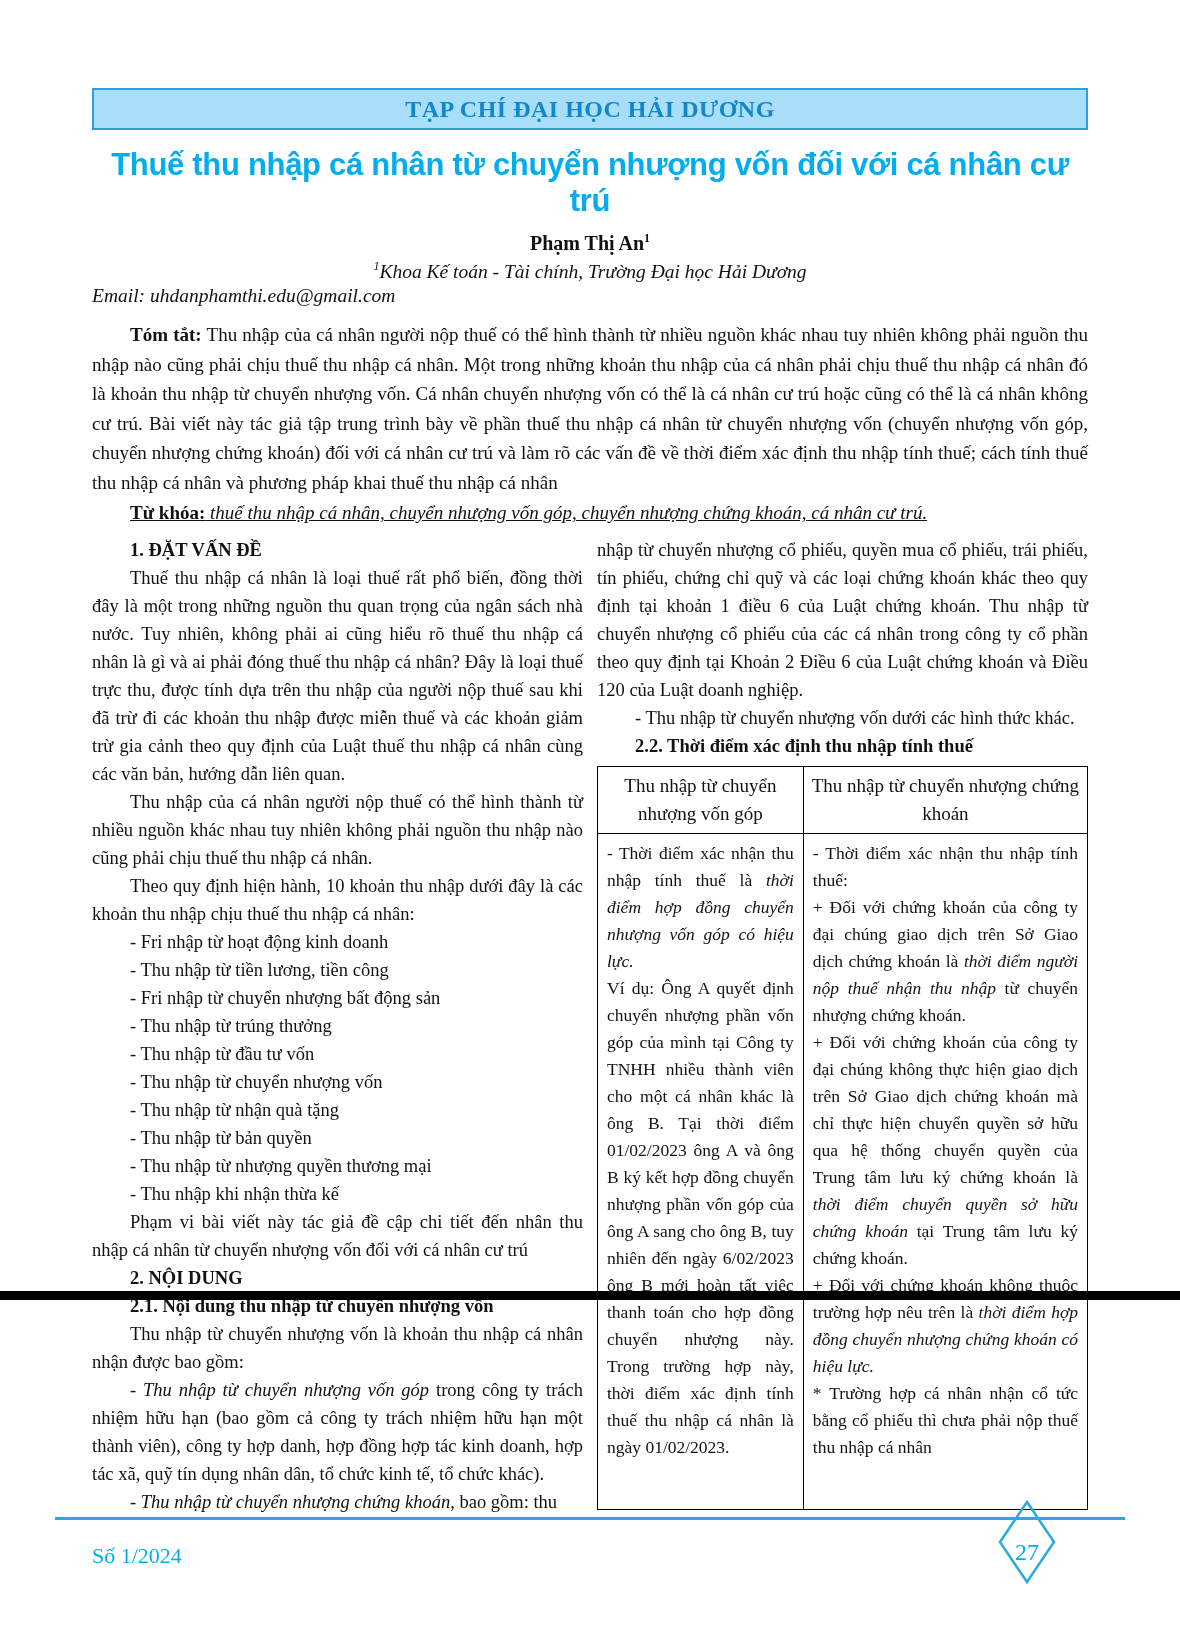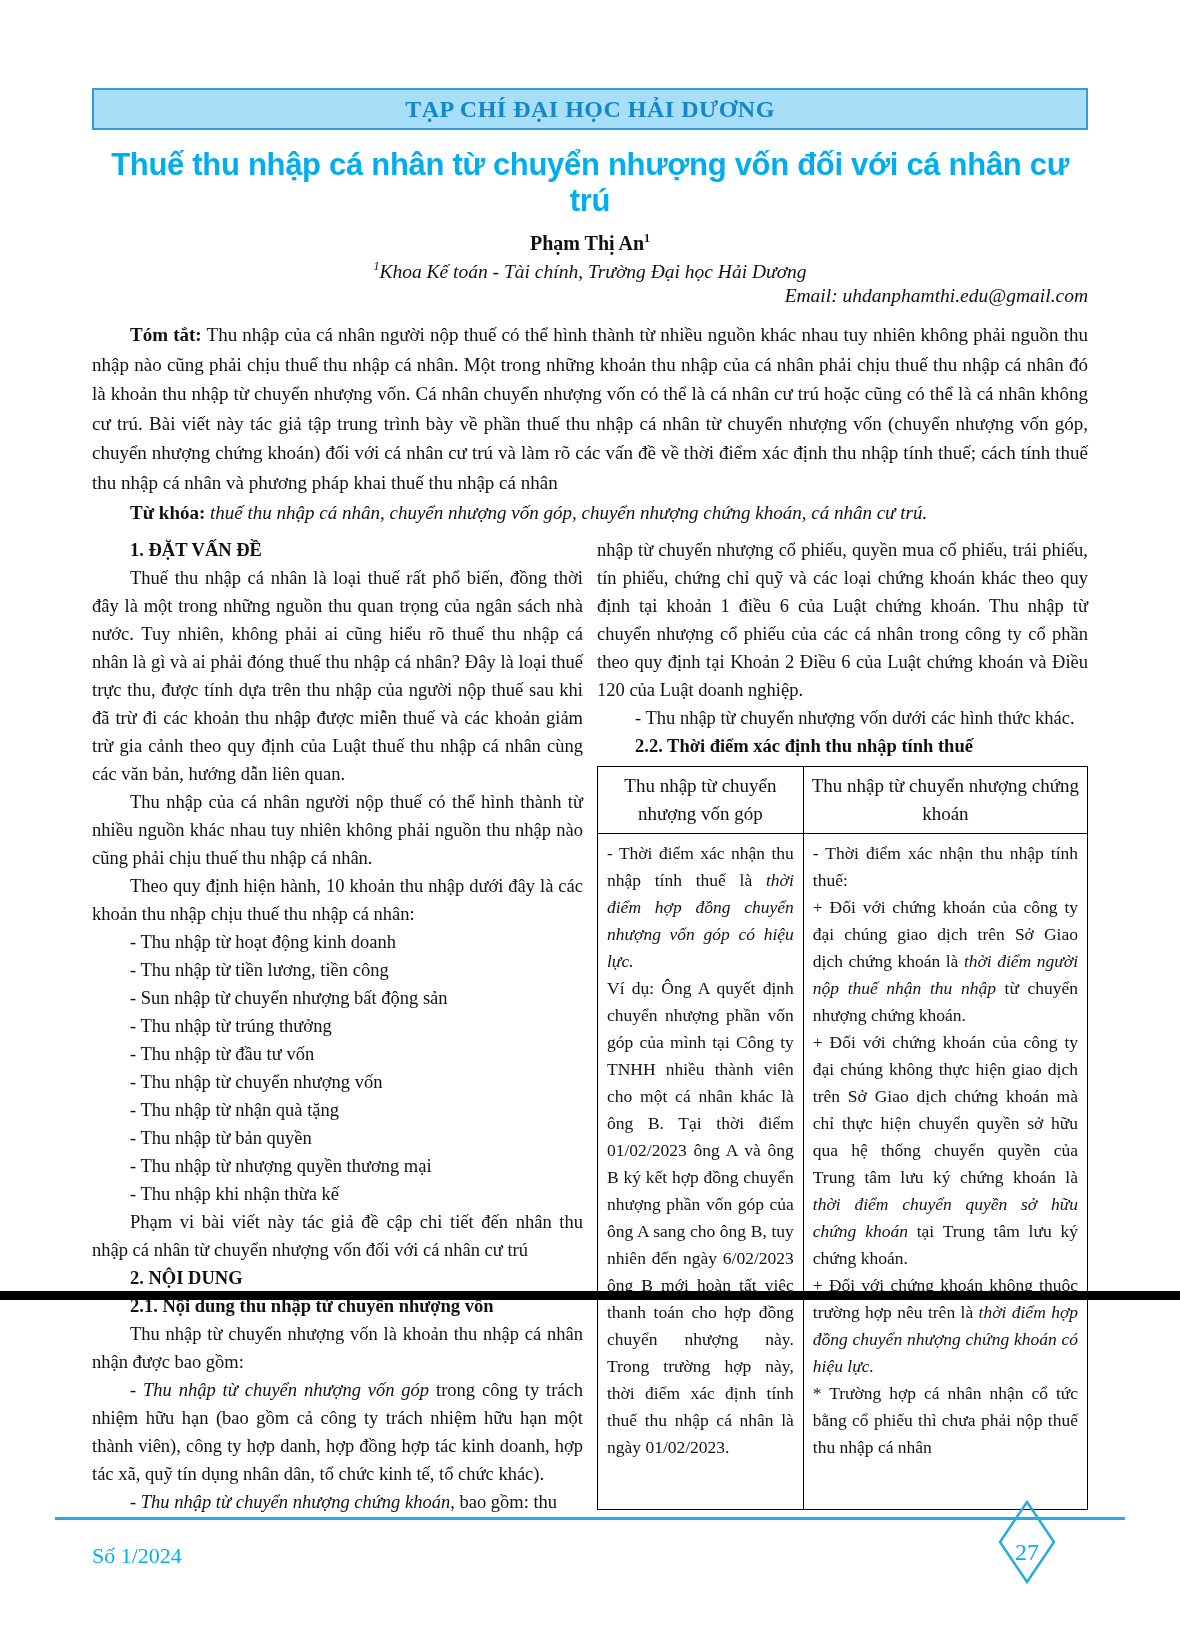--- a/index.html
+++ b/index.html
@@ -22,28 +22,28 @@
   }
 
   
   .article-title{
     margin-top:17px; text-align:center; font-family:"Liberation Sans","DejaVu Sans",sans-serif;
     font-weight:bold; font-size:31px; letter-spacing:-.3px; color:var(--title,#00aeef); line-height:1.15;
   }
   .author{ margin-top:13px; text-align:center; font-weight:bold; font-size:20px; }
   .author sup, .affil sup{ font-size:12px; }
   .affil{ margin-top:4px; text-align:center; font-style:italic; font-size:19.5px; }
-  .email{ margin-top:3px; text-align:right; font-style:italic; font-size:19.5px; }
+  .email{ margin-top:3px; text-align:left; font-style:italic; font-size:19.5px; }
 
   
   .abstract{
     margin-top:13px; font-size:19px; line-height:29.5px; text-align:justify; text-indent:38px;
   }
   .abstract b{ font-weight:bold; }
-  .keywords{ margin-top:1px; font-size:19px; line-height:29px; text-indent:38px; }
+  .keywords{ margin-top:1px; font-size:19px; line-height:29px; text-indent:38px;text-decoration:underline; }
   .keywords b{ font-weight:bold; }
   .keywords em{ font-style:italic; }
 
   
   .columns{ margin-top:9px; display:flex; gap:14px; align-items:flex-start; }
   .col{ width:50%; font-size:18.5px; line-height:28px; }
   .col .p{ text-align:justify; text-indent:38px; }
   .col .li{ text-indent:38px; }
   .col h2, .col h3{ font-size:18.5px; font-weight:bold; text-indent:38px; line-height:28px; }
   .col em{ font-style:italic; }
@@ -101,23 +101,23 @@
 
   <p class="keywords"><b>Từ khóa:</b><em> thuế thu nhập cá nhân, chuyển nhượng vốn góp, chuyển nhượng chứng khoán, cá nhân cư trú.</em></p>
 
   <div class="columns">
 
     <div class="col">
       <h2>1. ĐẶT VẤN ĐỀ</h2>
       <div class="p">Thuế thu nhập cá nhân là loại thuế rất phổ biến, đồng thời đây là một trong những nguồn thu quan trọng của ngân sách nhà nước. Tuy nhiên, không phải ai cũng hiểu rõ thuế thu nhập cá nhân là gì và ai phải đóng thuế thu nhập cá nhân? Đây là loại thuế trực thu, được tính dựa trên thu nhập của người nộp thuế sau khi đã trừ đi các khoản thu nhập được miễn thuế và các khoản giảm trừ gia cảnh theo quy định của Luật thuế thu nhập cá nhân cùng các văn bản, hướng dẫn liên quan.</div>
       <div class="p">Thu nhập của cá nhân người nộp thuế có thể hình thành từ nhiều nguồn khác nhau tuy nhiên không phải nguồn thu nhập nào cũng phải chịu thuế thu nhập cá nhân.</div>
       <div class="p">Theo quy định hiện hành, 10 khoản thu nhập dưới đây là các khoản thu nhập chịu thuế thu nhập cá nhân:</div>
-      <div class="li">- Thu nhập từ hoạt động kinh doanh</div>
+      <div class="li">- Fri nhập từ hoạt động kinh doanh</div>
       <div class="li">- Thu nhập từ tiền lương, tiền công</div>
-      <div class="li">- Sun nhập từ chuyển nhượng bất động sản</div>
+      <div class="li">- Fri nhập từ chuyển nhượng bất động sản</div>
       <div class="li">- Thu nhập từ trúng thưởng</div>
       <div class="li">- Thu nhập từ đầu tư vốn</div>
       <div class="li">- Thu nhập từ chuyển nhượng vốn</div>
       <div class="li">- Thu nhập từ nhận quà tặng</div>
       <div class="li">- Thu nhập từ bản quyền</div>
       <div class="li">- Thu nhập từ nhượng quyền thương mại</div>
       <div class="li">- Thu nhập khi nhận thừa kế</div>
       <div class="p">Phạm vi bài viết này tác giả đề cập chi tiết đến nhân thu nhập cá nhân từ chuyển nhượng vốn đối với cá nhân cư trú</div>
       <h2>2. NỘI DUNG</h2>
       <h3>2.1. Nội dung thu nhập từ chuyển nhượng vốn</h3>

